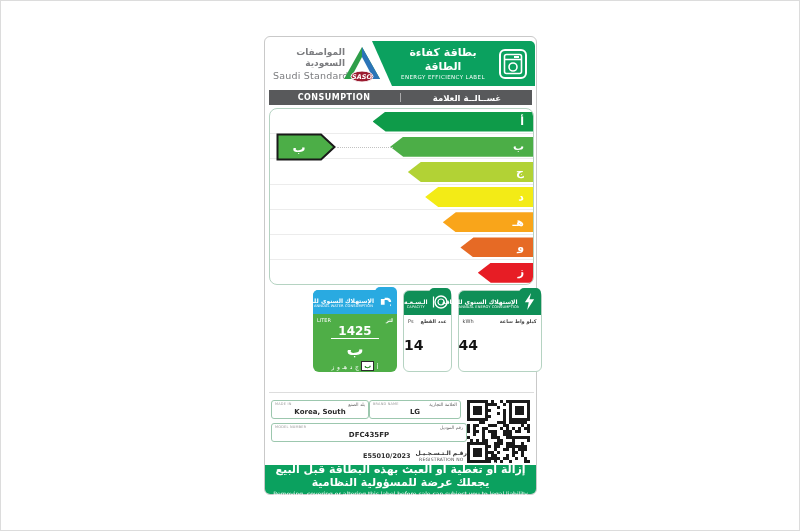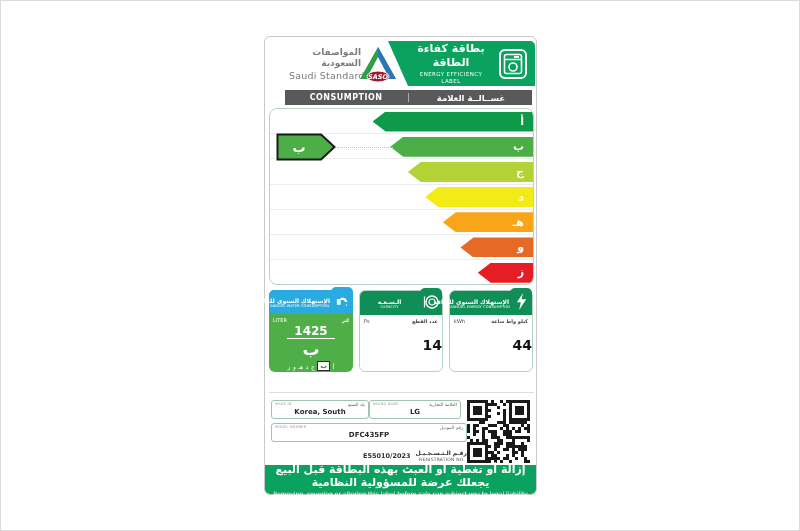--- a/index.html
+++ b/index.html
@@ -1,19 +1,19 @@
 <!DOCTYPE html>
 <html><head>
 <meta charset="utf-8">
 <style>
   * { margin:0; padding:0; box-sizing:border-box; }
   body { background:#fff; font-family:"DejaVu Sans", sans-serif; }
   .canvas { position:relative; width:800px; height:531px; background:#fff; border:1px solid #dcdcdc; overflow:hidden; }
   .label { position:absolute; left:263px; top:35px; width:273px; height:459px; background:#fff;
-           border:1px solid #c9c9c9; border-radius:6px;padding-left:16px; }
+           border:1px solid #c9c9c9; border-radius:6px; }
 
   
   .lbl-header { position:relative; height:52px; }
   .authority { position:absolute; left:8px; top:10px; width:72px; text-align:right; color:#7b7c7f; line-height:1.25; }
   .authority .ar { font-size:9px; font-weight:bold; direction:rtl; }
   .authority .en { font-size:9.5px; letter-spacing:0.2px; white-space:nowrap; }
   .saso-logo { position:absolute; left:77px; top:8px; width:40px; height:40px; z-index:3; }
   .banner { position:absolute; left:107px; right:1px; top:4px; height:45px;
             clip-path:polygon(0 0, 100% 0, 100% 100%, 20px 100%);
             border-top-right-radius:5px; display:flex; align-items:center; }
@@ -44,31 +44,31 @@
   .metrics { position:absolute; left:4px; top:253px; width:265px; display:flex; gap:6px; }
   .metric { position:relative; width:84px; height:82px; border-radius:6px; }
   .metric.boxed { border:1px solid #b5d3c2; background:#fff; }
   .metric-head { position:relative; height:24px; border-radius:5px 5px 0 0; color:#fff;
                  display:flex; flex-direction:column; justify-content:center; padding-right:23px; text-align:center; }
   .mh-ar { font-size:6px; font-weight:bold; white-space:nowrap; direction:rtl; }
   .mh-en { font-size:3.6px; letter-spacing:0.1px; white-space:nowrap; }
   .metric-tab { position:absolute; right:0; top:-3px; width:22px; height:27px; border-radius:5px;
                 display:flex; align-items:center; justify-content:center; }
   .unit-row { display:flex; justify-content:space-between; padding:3px 4px 0 4px; font-size:5px; }
-  .metric-water { color:#fff; }
+  .metric-water { color:#fff;margin-left:44px; }
   .metric-water .unit-row { color:#fff; }
   .metric.boxed .unit-row { color:#444; }
   .unit-ar { direction:rtl; font-weight:bold; }
   .water-value { width:58%; margin:1px auto 0; text-align:center; font-size:12px; font-weight:bold;
                  border-bottom:1.5px solid #fff; line-height:1.2; }
   .water-grade { text-align:center; font-size:17px; font-weight:bold; line-height:1.1; margin-top:1px; }
   .water-scale { direction:rtl; display:flex; justify-content:center; align-items:center; gap:2.5px;
                  font-size:6px; margin-top:2px; }
   .water-scale .sel { background:#fff; color:#2f8e2c; border:1px solid #2c2c2c; padding:0 2px; font-weight:bold; font-size:7px; }
-  .metric-value { text-align:right; font-size:14px; font-weight:bold; color:#141414; margin-top:13px; }
+  .metric-value { text-align:left; font-size:14px; font-weight:bold; color:#141414; margin-top:13px; }
 
   
   .details-divider { position:absolute; left:4px; top:355px; width:265px; border-top:1px solid #ddd; }
   .details { position:absolute; left:6px; top:363px; width:196px; }
   .d-row1 { display:flex; }
   .d-box { position:relative; border:1px solid #9cc7ae; border-radius:3px; height:19px; background:#fff; }
   .d-box .l-en { position:absolute; top:1px; left:3px; font-size:3.5px; color:#9a9a9a; letter-spacing:0.2px; }
   .d-box .l-ar { position:absolute; top:1px; right:3px; font-size:4.5px; color:#666; direction:rtl; }
   .d-box .val { text-align:center; font-size:7px; font-weight:bold; color:#2a2a2a; margin-top:7px; }
   .d-made { width:98px; } .d-brand { width:92px; }

